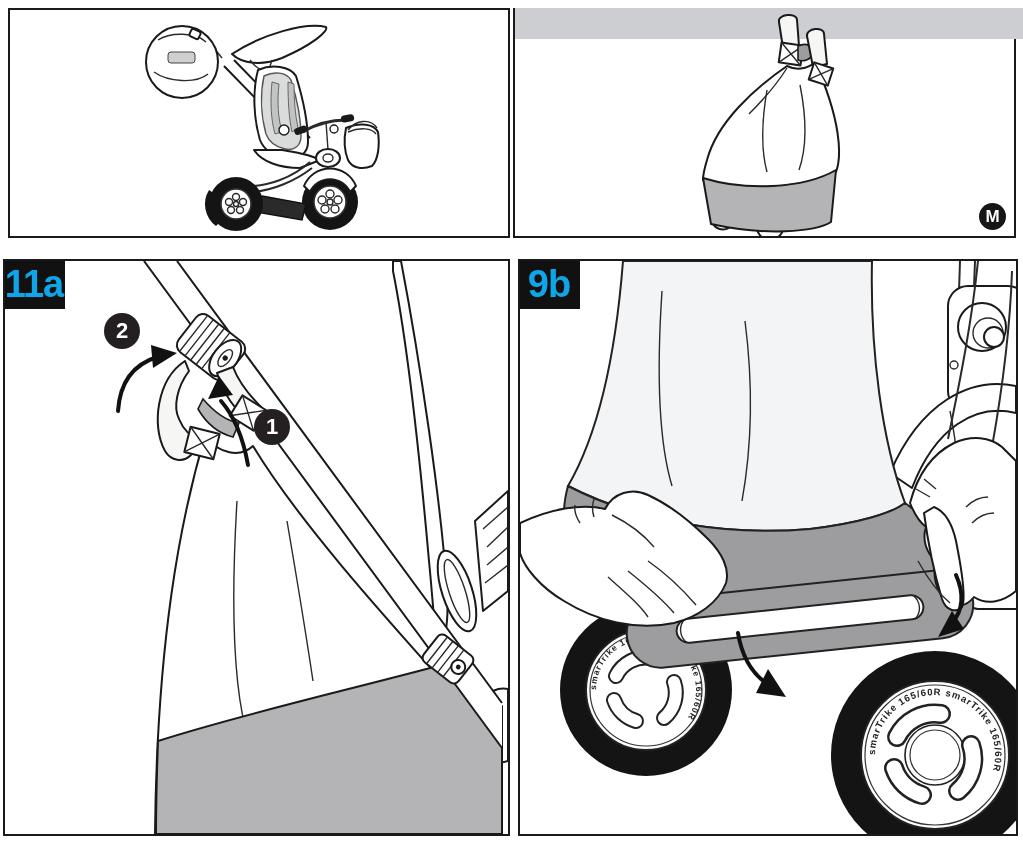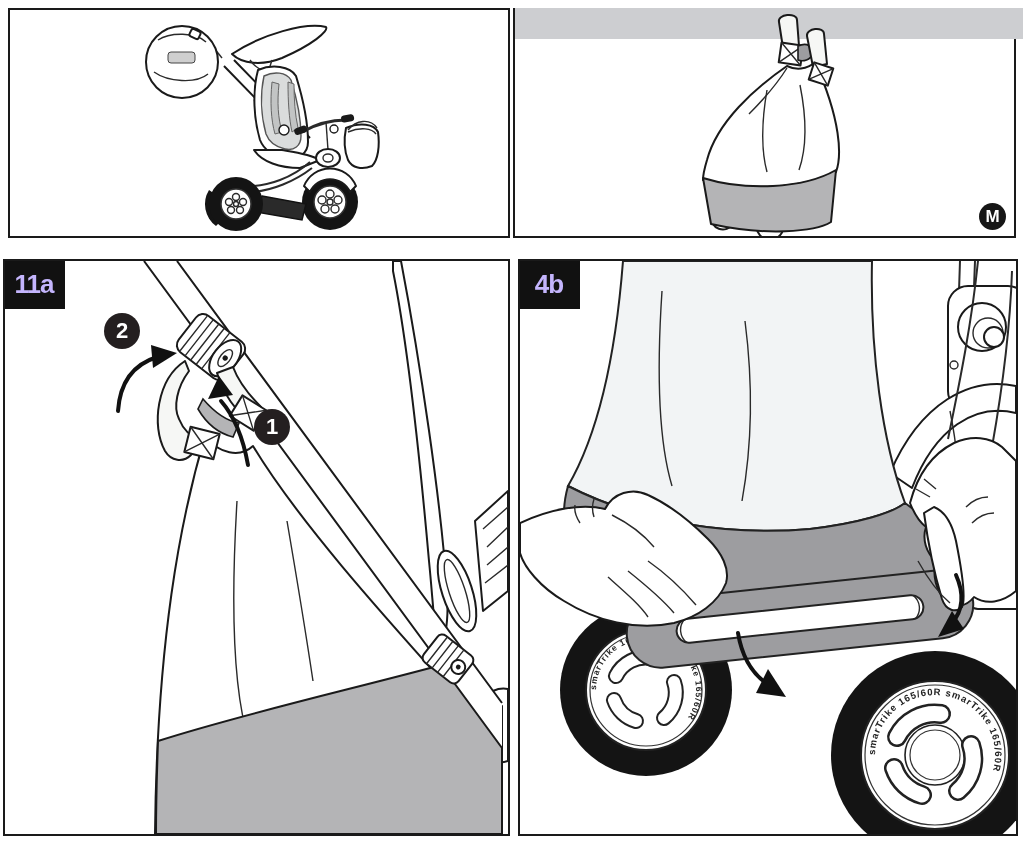--- a/index.html
+++ b/index.html
@@ -6,21 +6,21 @@
   .stage{position:relative;width:1023px;height:842px;background:#fff;overflow:hidden;
          font-family:"Liberation Sans",sans-serif;}
   .panel{position:absolute;border:2px solid #1a1a1a;background:#fff;overflow:hidden;box-sizing:border-box;}
   #panel-overview{left:8px;top:8px;width:502px;height:230px;}
   #panel-bag{left:513px;top:8px;width:503px;height:230px;}
   #panel-11a{left:3px;top:259px;width:507px;height:577px;}
   #panel-11b{left:518px;top:259px;width:500px;height:577px;}
   #hang-bar{position:absolute;left:515px;top:8px;width:508px;height:31px;background:#cdced1;z-index:2;}
   .panel svg{position:absolute;left:0;top:0;width:100%;height:100%;z-index:3;}
   .step-label{position:absolute;left:-2px;top:-2px;width:62px;height:50px;background:#111;
-      color:#c4b5fd;font-weight:bold;font-size:26px;display:flex;align-items:center;justify-content:center;
+      color:#0ea5e9;font-weight:bold;font-size:38px;display:flex;align-items:center;justify-content:center;
       letter-spacing:-1px;z-index:5;}
   .callout{position:absolute;width:36px;height:36px;border-radius:50%;background:#241f20;color:#fff;
       font-weight:bold;font-size:22px;display:flex;align-items:center;justify-content:center;z-index:6;}
   #callout-2{left:99px;top:52px;}
   #callout-1{left:249px;top:148px;}
   .m-badge{position:absolute;right:8px;bottom:6px;width:27px;height:27px;border-radius:50%;
       background:#161616;color:#fff;font-weight:bold;font-size:17px;display:flex;align-items:center;
       justify-content:center;z-index:6;}
   .lineart{stroke:#1a1a1a;stroke-width:2;fill:#fff;stroke-linejoin:round;stroke-linecap:round;}
   .thin{stroke:#2a2a2a;stroke-width:1.4;fill:none;}
@@ -323,16 +323,16 @@
 
       <g>
         <path class="arrowtail" d="M218,372 C222,396 232,412 246,422"></path>
         <polygon points="236,432 266,436 248,408" fill="#111"></polygon>
       </g>
       <g>
         <path class="arrowtail" d="M436,314 C444,332 444,348 432,362"></path>
         <polygon points="418,376 444,368 432,350" fill="#111"></polygon>
       </g>
     </svg>
-    <div class="step-label">4b</div>
+    <div class="step-label">9b</div>
   </div>
 
 </div>
 
 </body></html>

